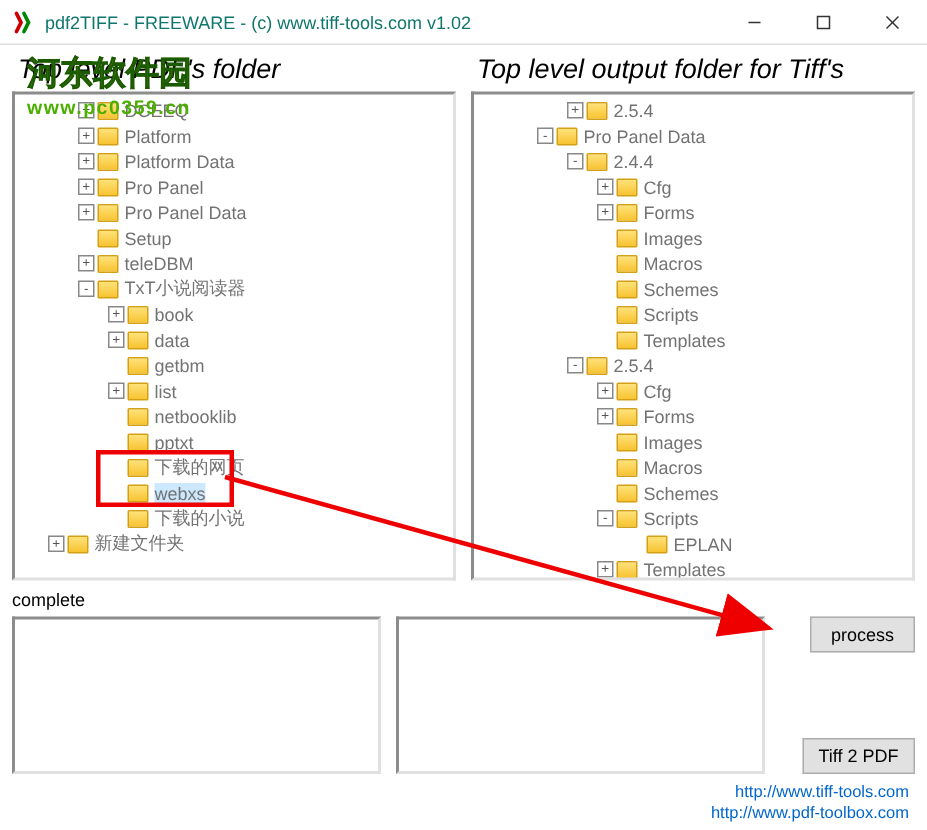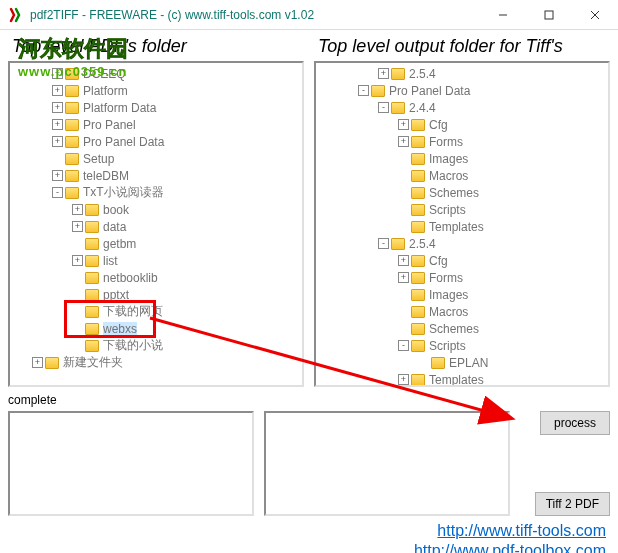--- a/index.html
+++ b/index.html
@@ -27,21 +27,21 @@
 .redbox { position: absolute; border: 3px solid #e00; }
 
 .bottom { display: flex; padding: 6px 8px 0 8px; gap: 10px; }
 .statcol { flex: 1; }
 .statlbl { margin-bottom: 4px; }
 .statbox { border: 2px inset #e0e0e0; height: 105px; background: #fff; }
 .rcol { width: 90px; display: flex; flex-direction: column; align-items: flex-end; }
 .btn { border: 1px solid #adadad; background: #e1e1e1; padding: 4px 10px; min-width: 70px; text-align: center; cursor: pointer; }
 
 .links { text-align: right; padding: 4px 12px 8px 0; }
-.links a { color: #0066cc; text-decoration: underline; font-size: 16px; display: block; margin-top: 2px; }
+.links a { color: #0066cc; font-size: 11px; display: block; margin-top: 2px; }
 
 .arrow { position: absolute; top: 0; left: 0; z-index: 60; pointer-events: none; }
 
 .ind { display: inline-block; }
 .i1 { width: 20px; } .i2 { width: 40px; } .i3 { width: 60px; } .i4 { width: 80px; } .i5 { width: 100px; }
 </style>
 </head>
 <body>
 
 <div class="titlebar">

